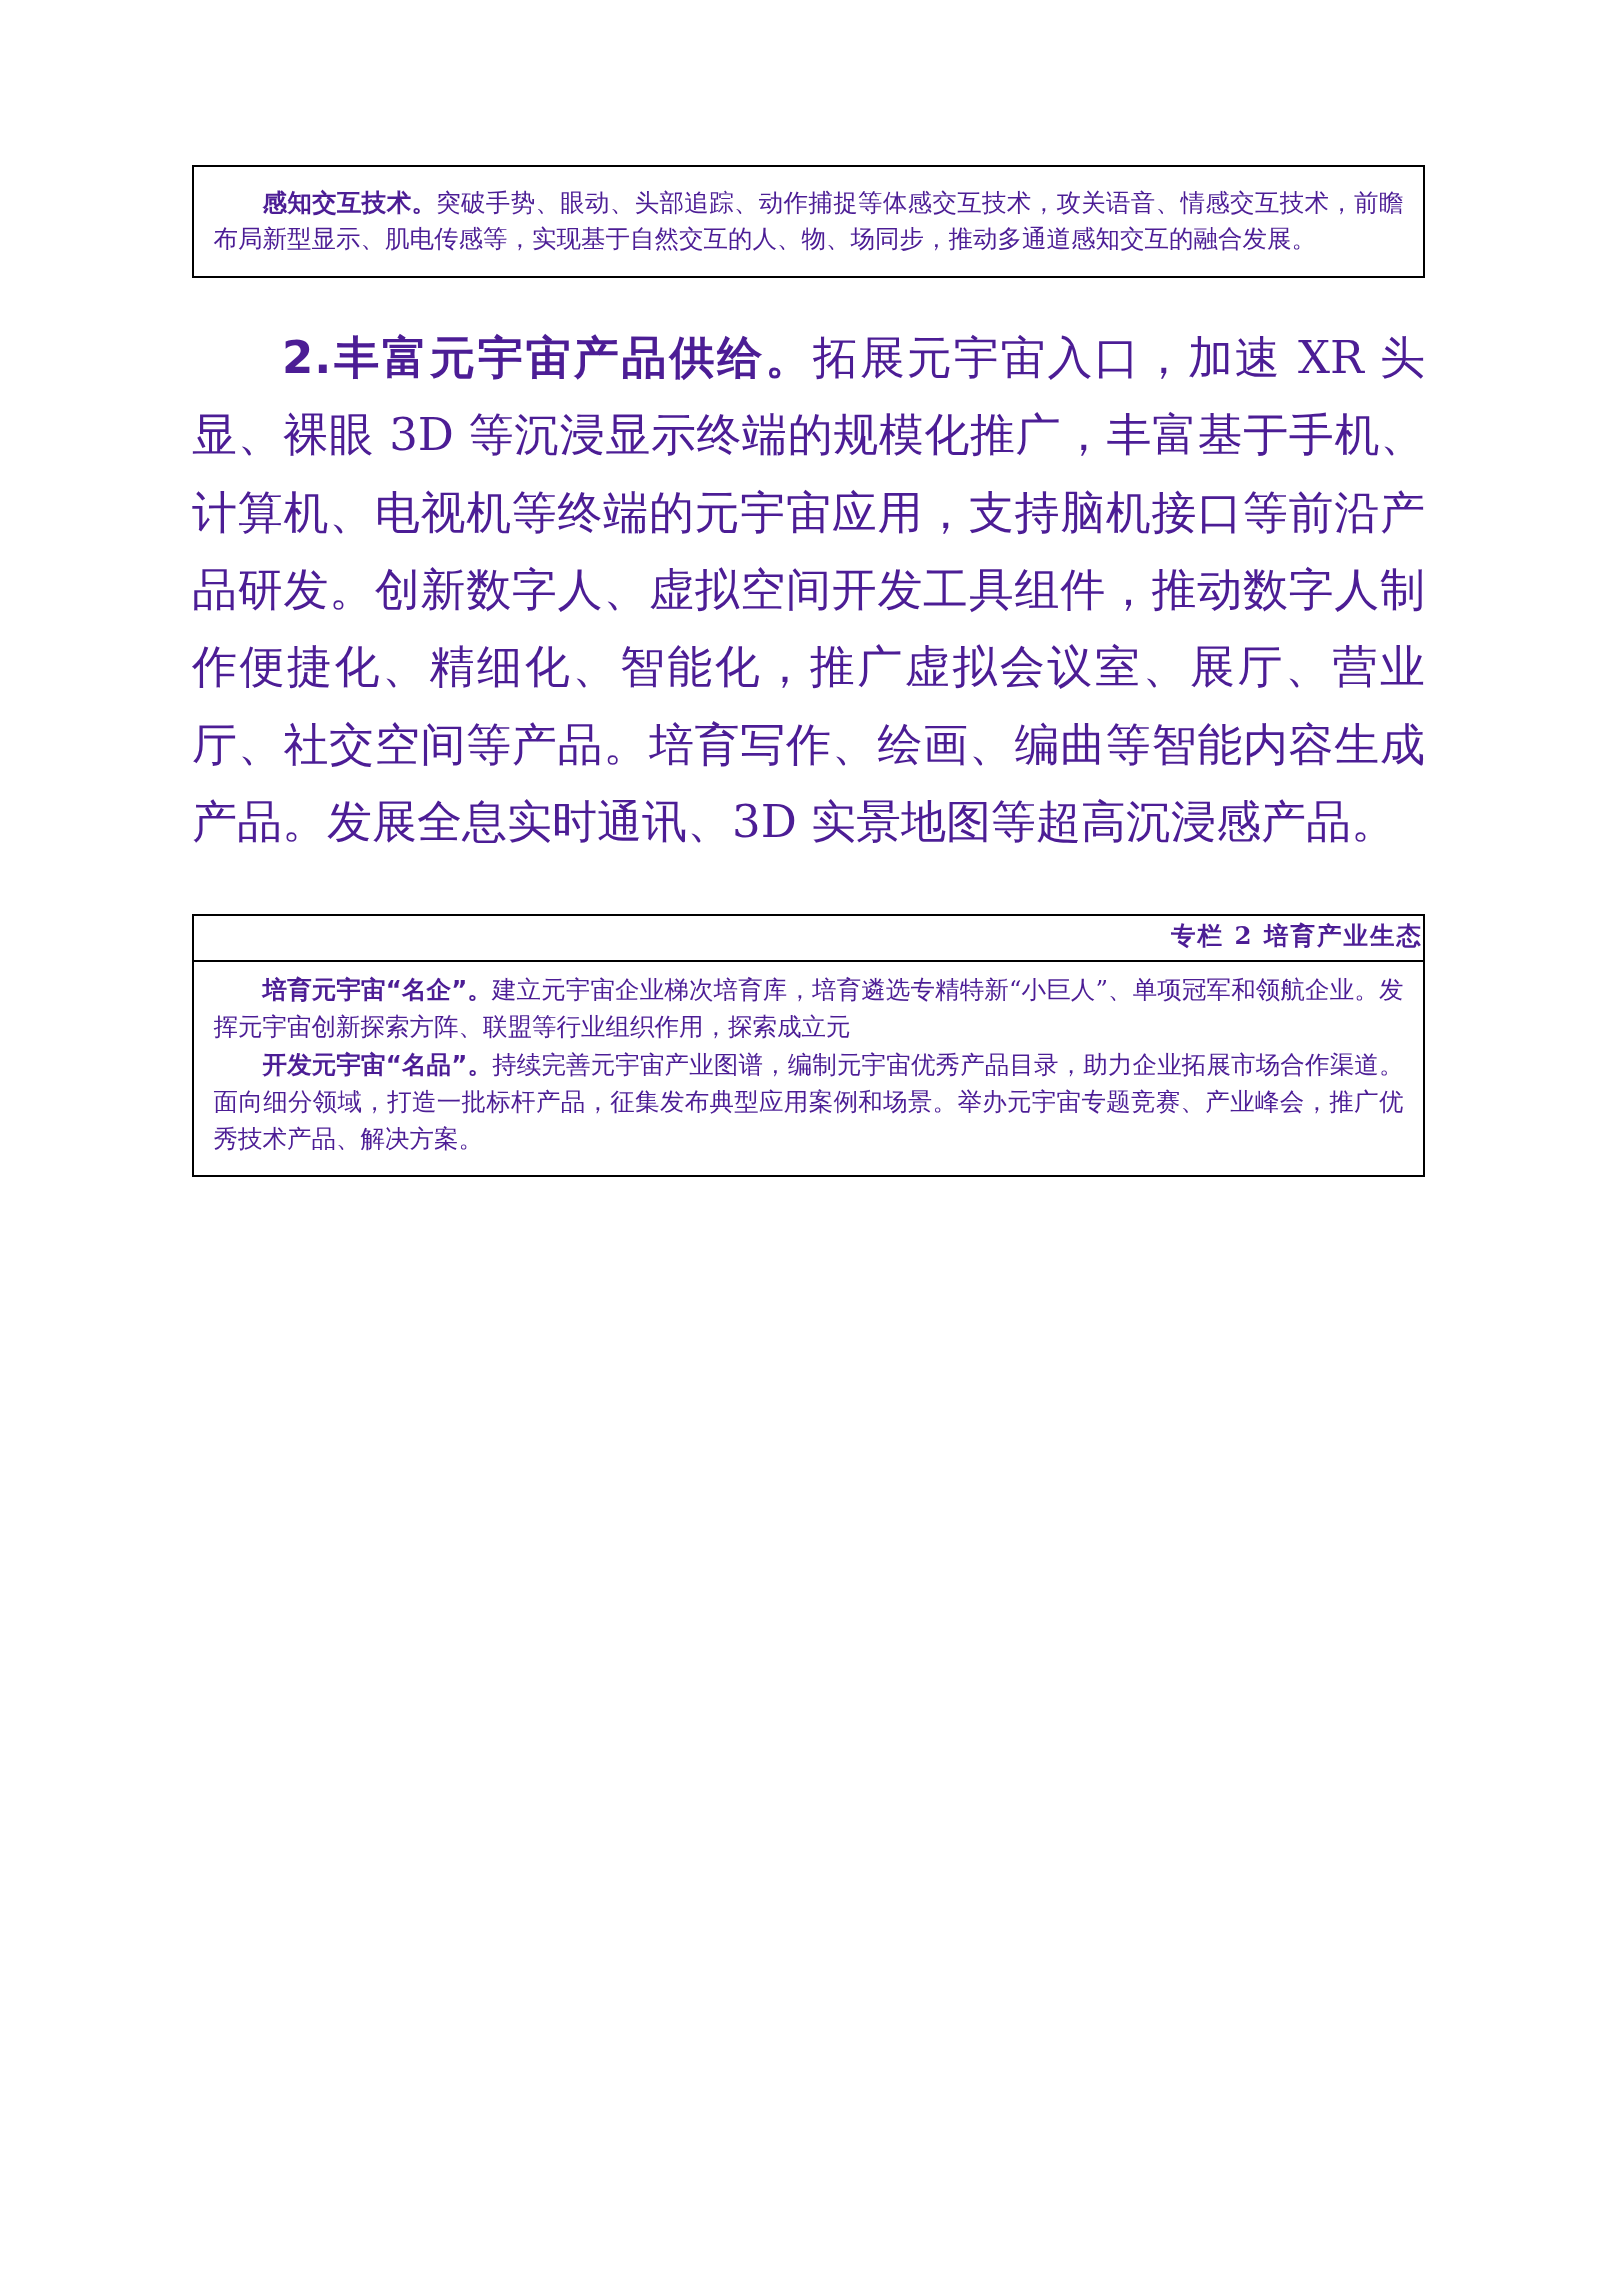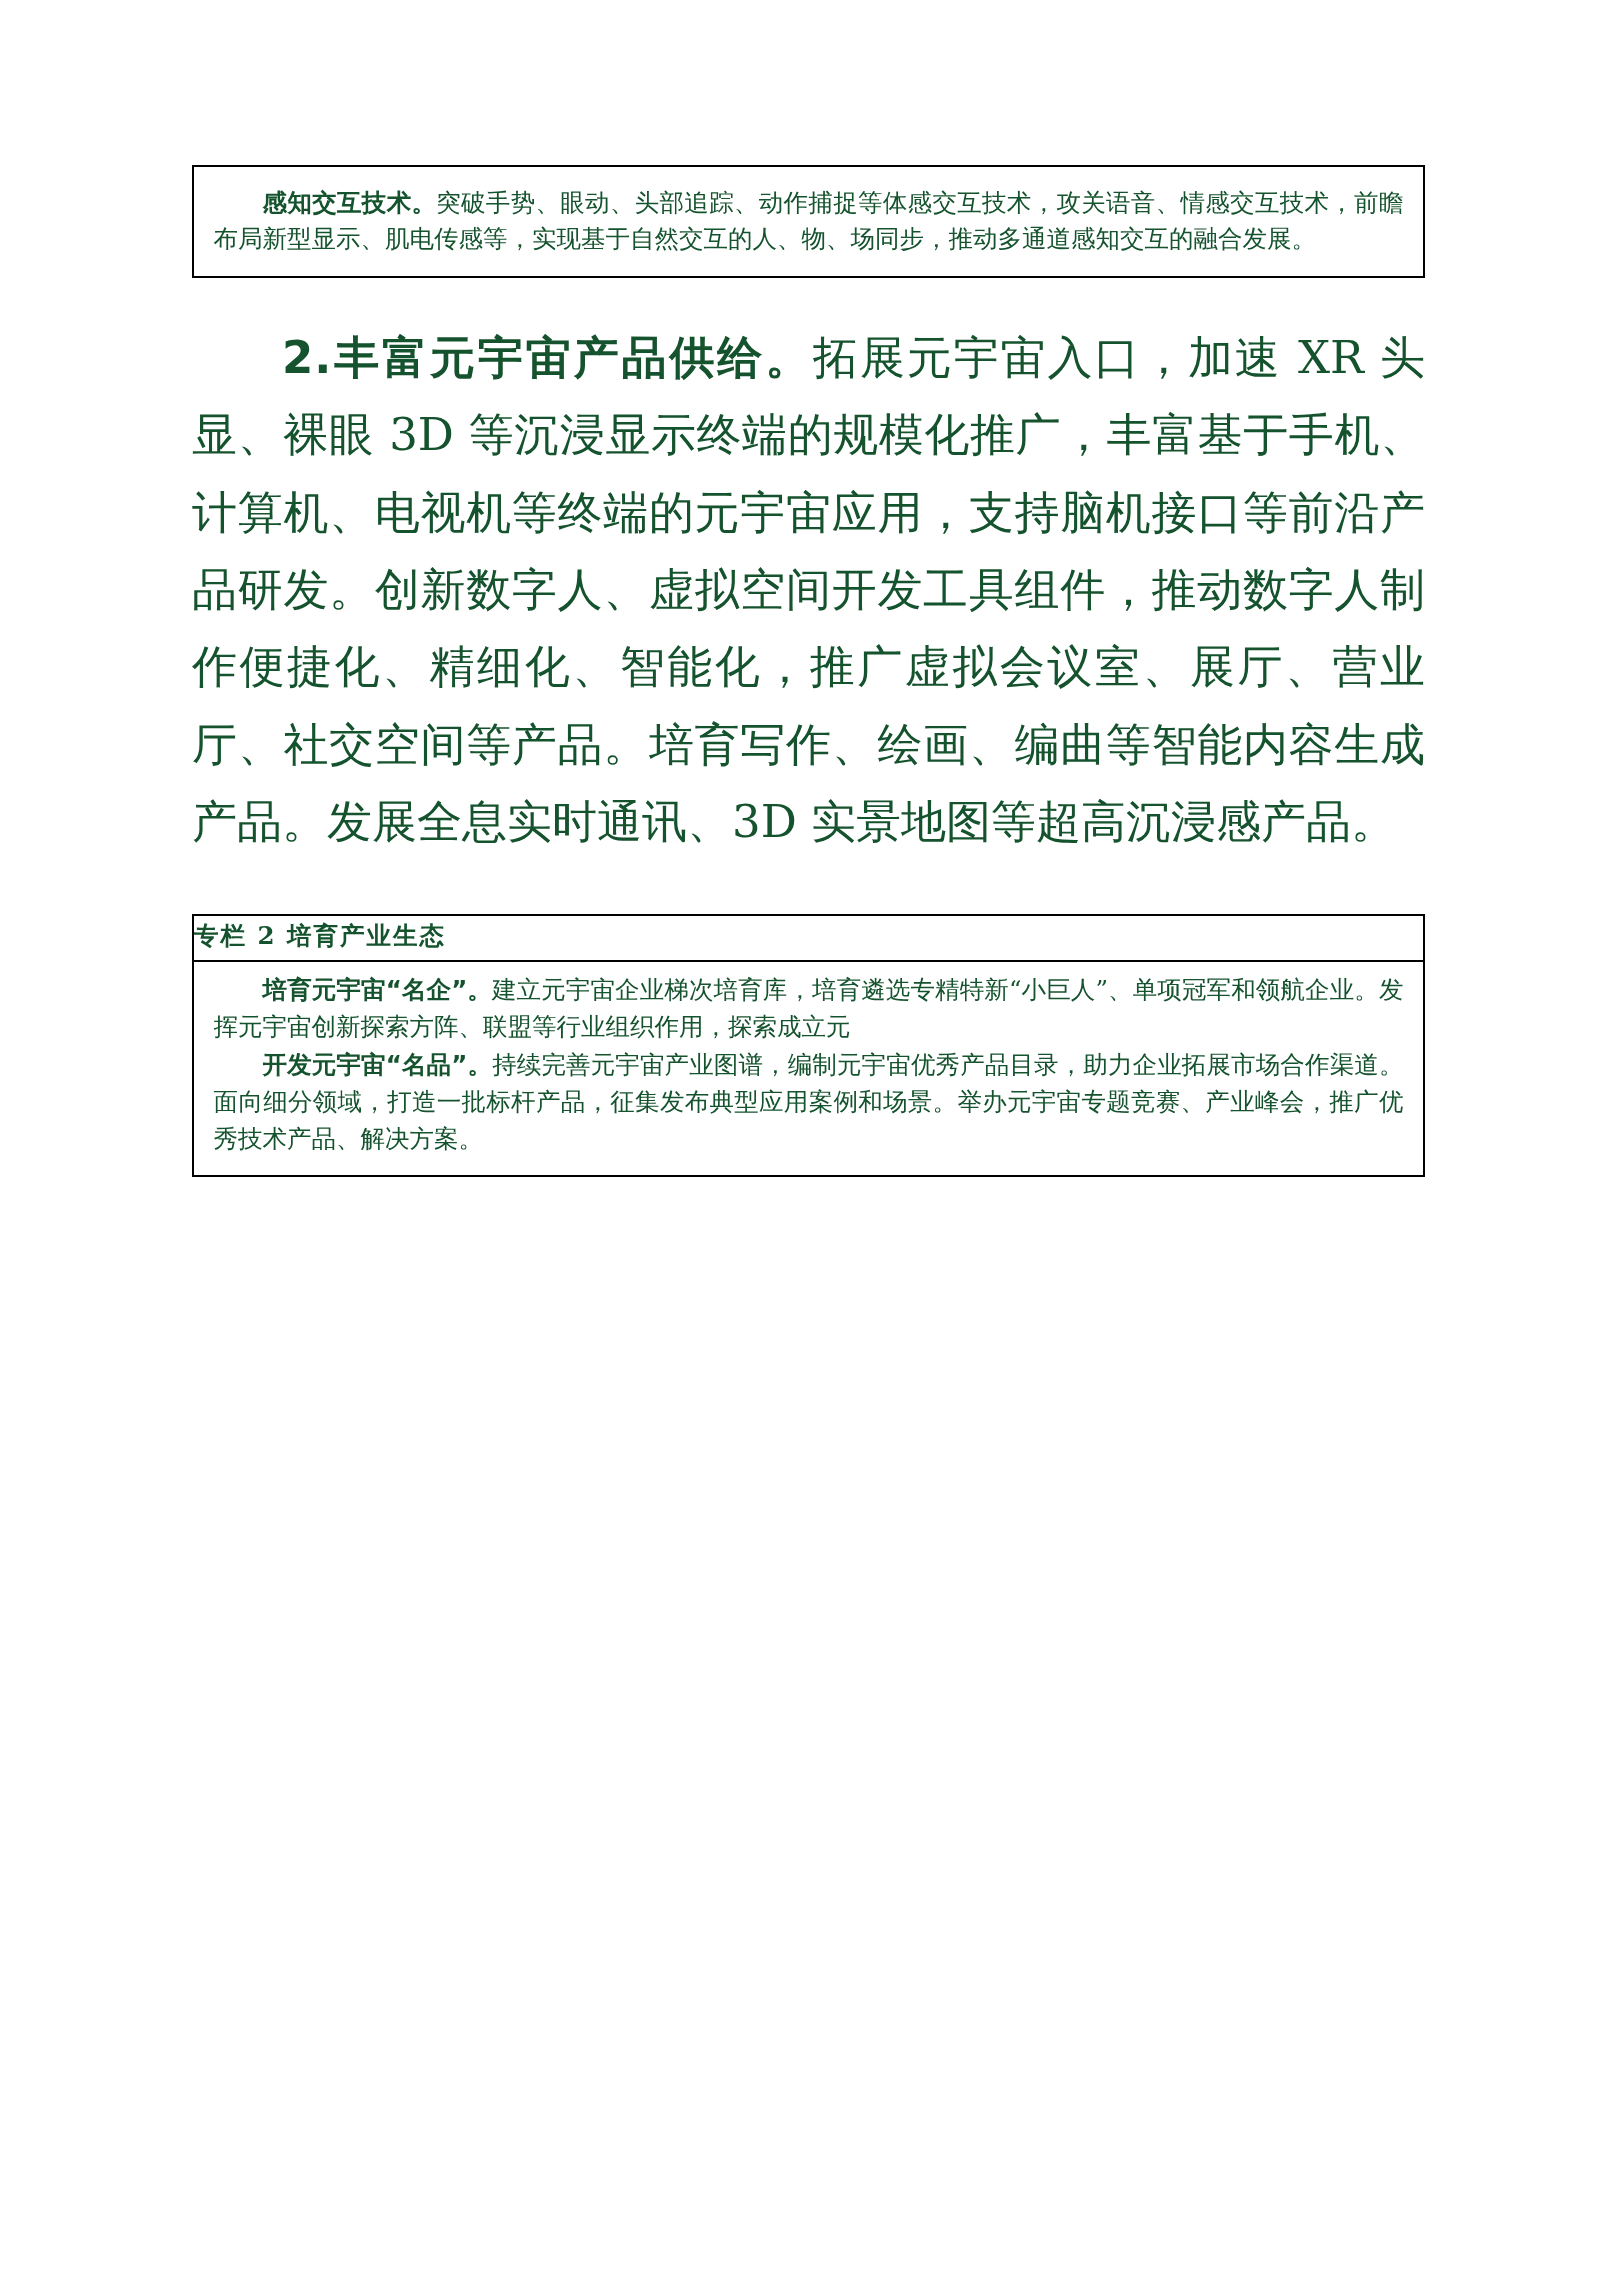--- a/index.html
+++ b/index.html
@@ -8,40 +8,40 @@
     background: #ffffff;
   }
   .page {
     position: relative;
     width: 1621px;
     height: 1756px;
     background: #ffffff;
     margin: 0 auto;
     box-sizing: border-box;
     font-family: "DejaVu Serif", "Liberation Serif", serif;
-    color: #14532d;
+    color: #4c1d95;
   }
   .content {
     position: absolute;
     left: 192px;
     top: 165px;
     width: 1233px;
   }
 
   
   .box {
     border: 2px solid #000;
     box-sizing: border-box;
     padding: 13.7px 19.6px 15.7px 19.6px;
   }
   .box.top-box {
     padding: 17.6px 19.6px 15.7px 19.6px;
   }
   .box-title {
-    text-align: left;
+    text-align: right;
     font-weight: bold;
     font-size: 24.5px;
     letter-spacing: 2px;
     padding: 3.9px 0 7.8px 0;
     border-bottom: 2px solid #000;
     margin: -13.7px -19.6px 9.8px -19.6px;
   }
   .box p {
     margin: 0 0 2px 0;
     font-size: 24.5px;

